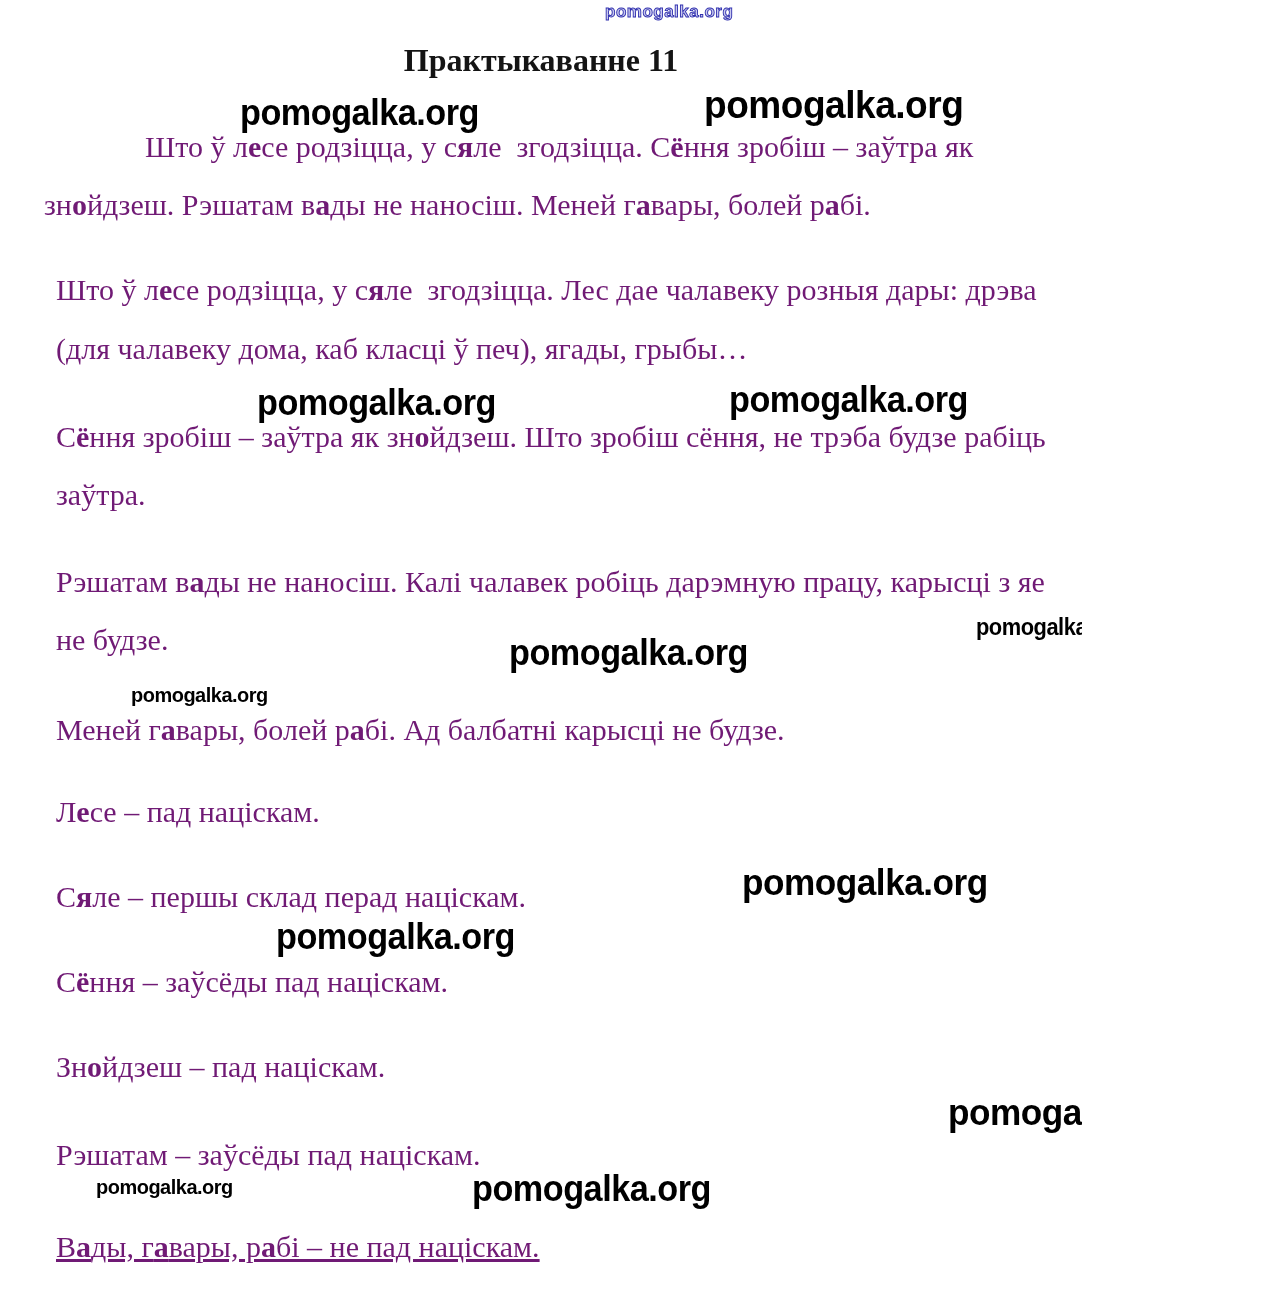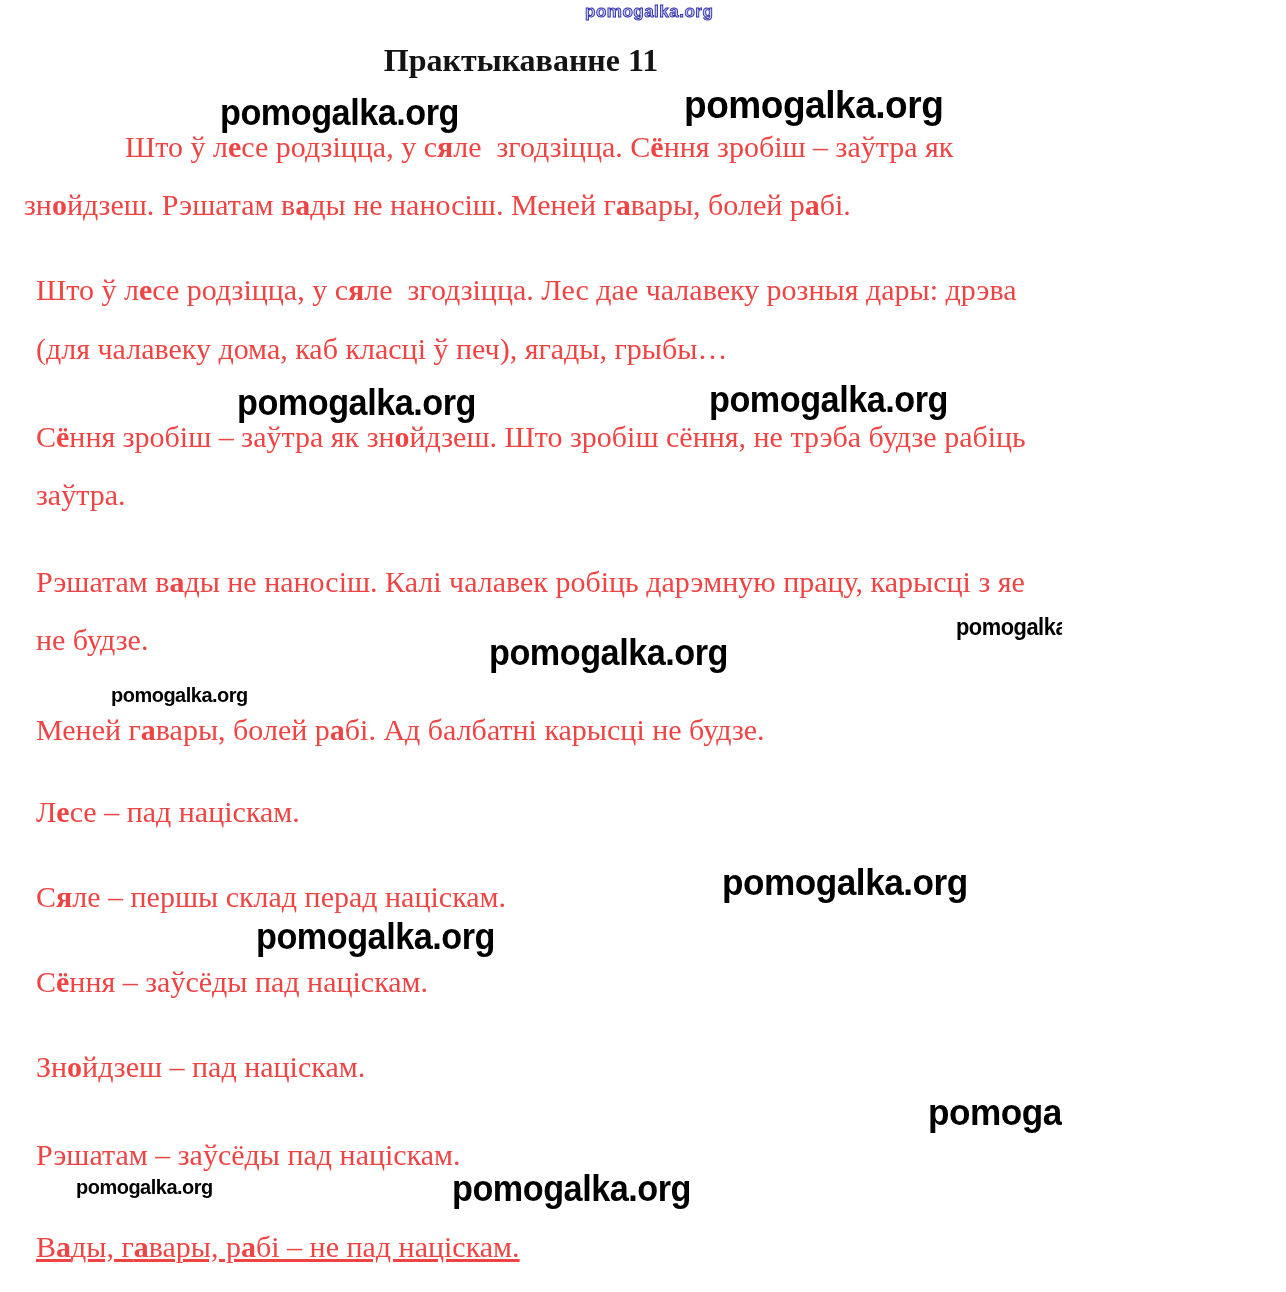--- a/index.html
+++ b/index.html
@@ -4,36 +4,37 @@
 <style>
   html,body{margin:0;padding:0;background:#ffffff;}
   .page{
     position:relative;
     width:1062px;
     height:1292px;
     background:#ffffff;
     overflow:hidden;
     font-family:"Liberation Serif", serif;
     color:#141414;
+    margin-left:20px;
   }
   .title{
     position:absolute;
     top:42px; left:0; right:52px;
     text-align:center;
     font-size:32px;
     font-weight:bold;
     white-space:pre;
     padding-left:32px;
   }
   .line{
     position:absolute;
     font-size:30px;
     line-height:36px;
     white-space:pre;
-    color:#ef4444;
+    color:#701a75;
   }
   .line b{font-weight:bold;}
   .wm{
     position:absolute;
     font-family:"Liberation Sans", sans-serif;
     font-weight:600;
     color:#000000;
     white-space:nowrap;
     transform:scaleX(0.95);
     transform-origin:left top;

